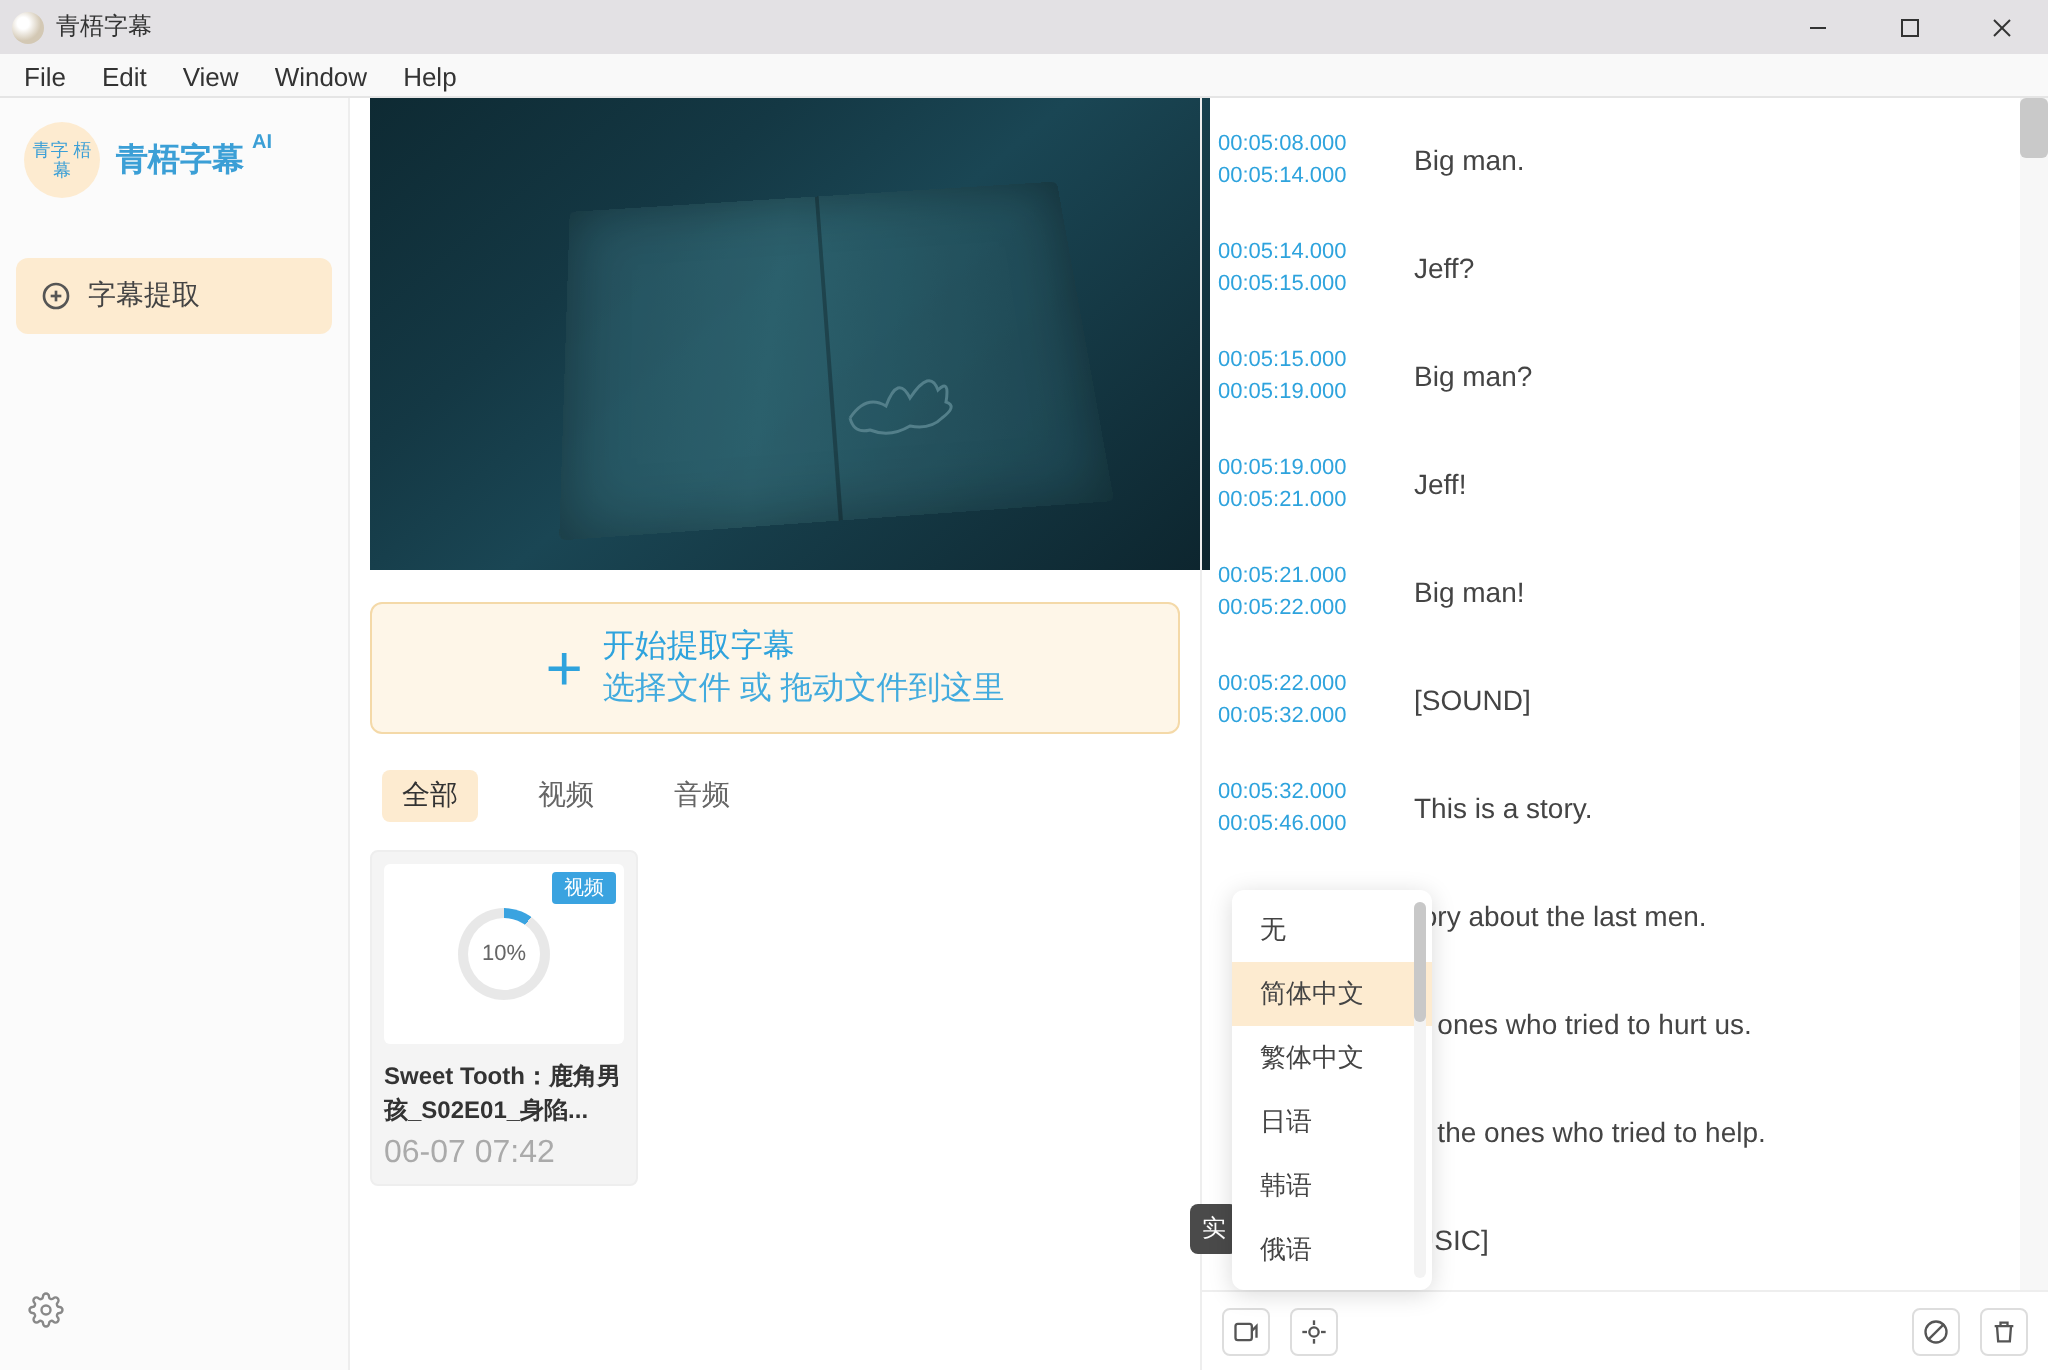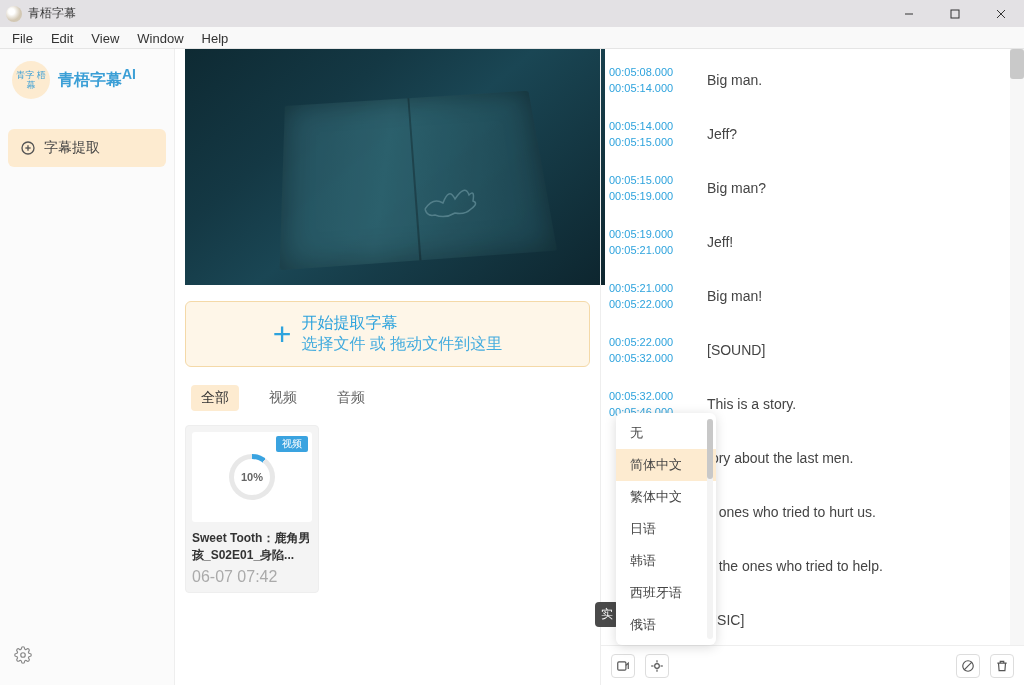--- a/index.html
+++ b/index.html
@@ -9,42 +9,42 @@
 .titlebar .title { font-size: 12px; color: #333; }
 .win-controls { margin-left: auto; display: flex; }
 .win-btn { width: 46px; height: 27px; display: flex; align-items: center; justify-content: center; }
 .menubar { height: 22px; background: #f9f9f9; display: flex; align-items: flex-end; padding-left: 4px; gap: 2px; border-bottom: 1px solid #e5e5e5; }
 .menubar span { padding: 2px 8px; font-size: 13px; color: #333; }
 .content { display: flex; height: calc(100% - 49px); background: #fff; }
 .sidebar { width: 175px; background: #fbfbfb; border-right: 1px solid #eee; display: flex; flex-direction: column; padding: 12px 8px; }
 .logo-row { display: flex; align-items: center; gap: 8px; margin-bottom: 30px; padding-left: 4px; }
 .logo-badge { width: 38px; height: 38px; border-radius: 50%; background: #fdebd0; display: flex; align-items: center; justify-content: center; font-size: 9px; color: #3b9fd6; line-height: 10px; text-align: center; }
 .logo-text { font-size: 16px; color: #3b9fd6; font-weight: 600; position: relative; }
-.logo-ai { font-size: 14px; position: absolute; top: -4px; right: -14px; color: #3b9fd6; }
+.logo-ai { font-size: 10px; position: absolute; top: -4px; right: -14px; color: #3b9fd6; }
 .extract-btn { background: #fdebd0; border-radius: 6px; padding: 10px 12px; display: flex; align-items: center; gap: 8px; color: #444; font-size: 14px; }
 .extract-btn svg { stroke: #555; }
 .settings-gear { margin-top: auto; padding: 6px; }
 .middle { width: 425px; display: flex; flex-direction: column; padding: 0 10px 10px 10px; }
 .video-frame { width: 420px; height: 236px; background: linear-gradient(140deg,#0e2a33 0%,#143844 30%,#1a4654 50%,#0d252e 100%); margin-top: 0; position: relative; overflow: hidden; }
 .video-frame .book { position: absolute; left: 98px; top: 40px; width: 260px; height: 170px; background: linear-gradient(100deg,#24525f 0%,#2e6470 40%,#1c4551 100%); transform: perspective(400px) rotateX(18deg) rotateZ(-4deg); border-radius: 3px; opacity: 0.85; box-shadow: inset 0 0 30px rgba(0,0,0,.4); }
 .video-frame .book::after { content:""; position:absolute; left:50%; top:0; bottom:0; width:2px; background:rgba(0,0,0,.3); }
 .video-frame .deer { position:absolute; right:120px; top:130px; width:70px; height:50px; }
 .dropzone { margin-top: 16px; border: 1px solid #f4d9a8; background: #fef6e8; border-radius: 6px; height: 66px; display: flex; align-items: center; justify-content: center; gap: 10px; }
 .dropzone .plus { font-size: 32px; color: #2ea3dd; font-weight: 300; line-height: 1; }
 .dropzone .dz-text { display: flex; flex-direction: column; }
 .dropzone .dz-title { color: #2ea3dd; font-size: 16px; }
 .dropzone .dz-sub { color: #2ea3dd; font-size: 16px; opacity: .9; }
 .tabs { display: flex; gap: 20px; margin-top: 18px; padding-left: 6px; font-size: 14px; }
 .tabs .tab { color: #666; padding: 4px 10px; border-radius: 4px; }
 .tabs .tab.active { background: #fdebd0; color: #333; }
 .cards { margin-top: 14px; display: flex; gap: 10px; }
 .card { width: 134px; background: #f4f4f4; border: 1px solid #eee; border-radius: 4px; padding: 6px; }
 .card .thumb { background: #fff; border-radius: 3px; height: 90px; position: relative; display: flex; align-items: center; justify-content: center; }
 .card .badge { position: absolute; top: 4px; right: 4px; background: #3aa3e0; color: #fff; font-size: 10px; padding: 1px 6px; border-radius: 2px; }
-.progress-ring { width: 46px; height: 46px; border-radius: 50%; background: conic-gradient(#3aa3e0 0deg 36deg, #e8e8e8 36deg 360deg); display: flex; align-items: center; justify-content: center; font-weight: bold; }
+.progress-ring { width: 46px; height: 46px; border-radius: 50%; background: conic-gradient(#3aa3e0 0deg 36deg, #e8e8e8 36deg 360deg); display: flex; align-items: center; justify-content: center; }
 .progress-ring::before { content: ""; width: 36px; height: 36px; background: #fff; border-radius: 50%; position: absolute; }
 .progress-ring span { position: relative; font-size: 11px; color: #666; }
 .card .name { font-size: 12px; color: #333; margin-top: 8px; line-height: 1.4; font-weight: 600; }
 .card .date { font-size: 16px; color: #aaa; margin-top: 4px; }
 .right { flex: 1; border-left: 1px solid #eee; display: flex; flex-direction: column; position: relative; }
 .sub-list { flex: 1; overflow-y: auto; padding: 4px 14px 4px 8px; }
 .sub-row { display: flex; align-items: center; gap: 26px; min-height: 54px; }
 .times { display: flex; flex-direction: column; font-size: 11px; color: #2ea3dd; min-width: 72px; line-height: 1.5; }
 .sub-text { font-size: 14px; color: #444; }
 .right-footer { height: 40px; border-top: 1px solid #eee; display: flex; align-items: center; padding: 0 10px; gap: 10px; }
@@ -226,21 +226,20 @@
     <div class="dark-chip">实</div>
     <div class="dropdown" id="lang-dd">
       <div class="dropdown-scroll">
           <div class="dropdown-thumb"></div>
         </div>
     <div class="opt">无</div>
         <div class="opt sel">简体中文</div>
         <div class="opt">繁体中文</div>
         <div class="opt">日语</div>
         <div class="opt">韩语</div>
-        <div class="opt">西班牙语</div>
         <div class="opt">俄语</div>
       </div>
     <div class="right-footer">
       <div class="footer-btn">
           <svg width="14" height="14" viewBox="0 0 24 24" fill="none" stroke="#555" stroke-width="2">
             <rect x="3" y="5" width="14" height="14" rx="2"></rect>
             <path d="M17 11l4-4v10"></path>
           </svg>
         </div>
       <div class="footer-btn">

